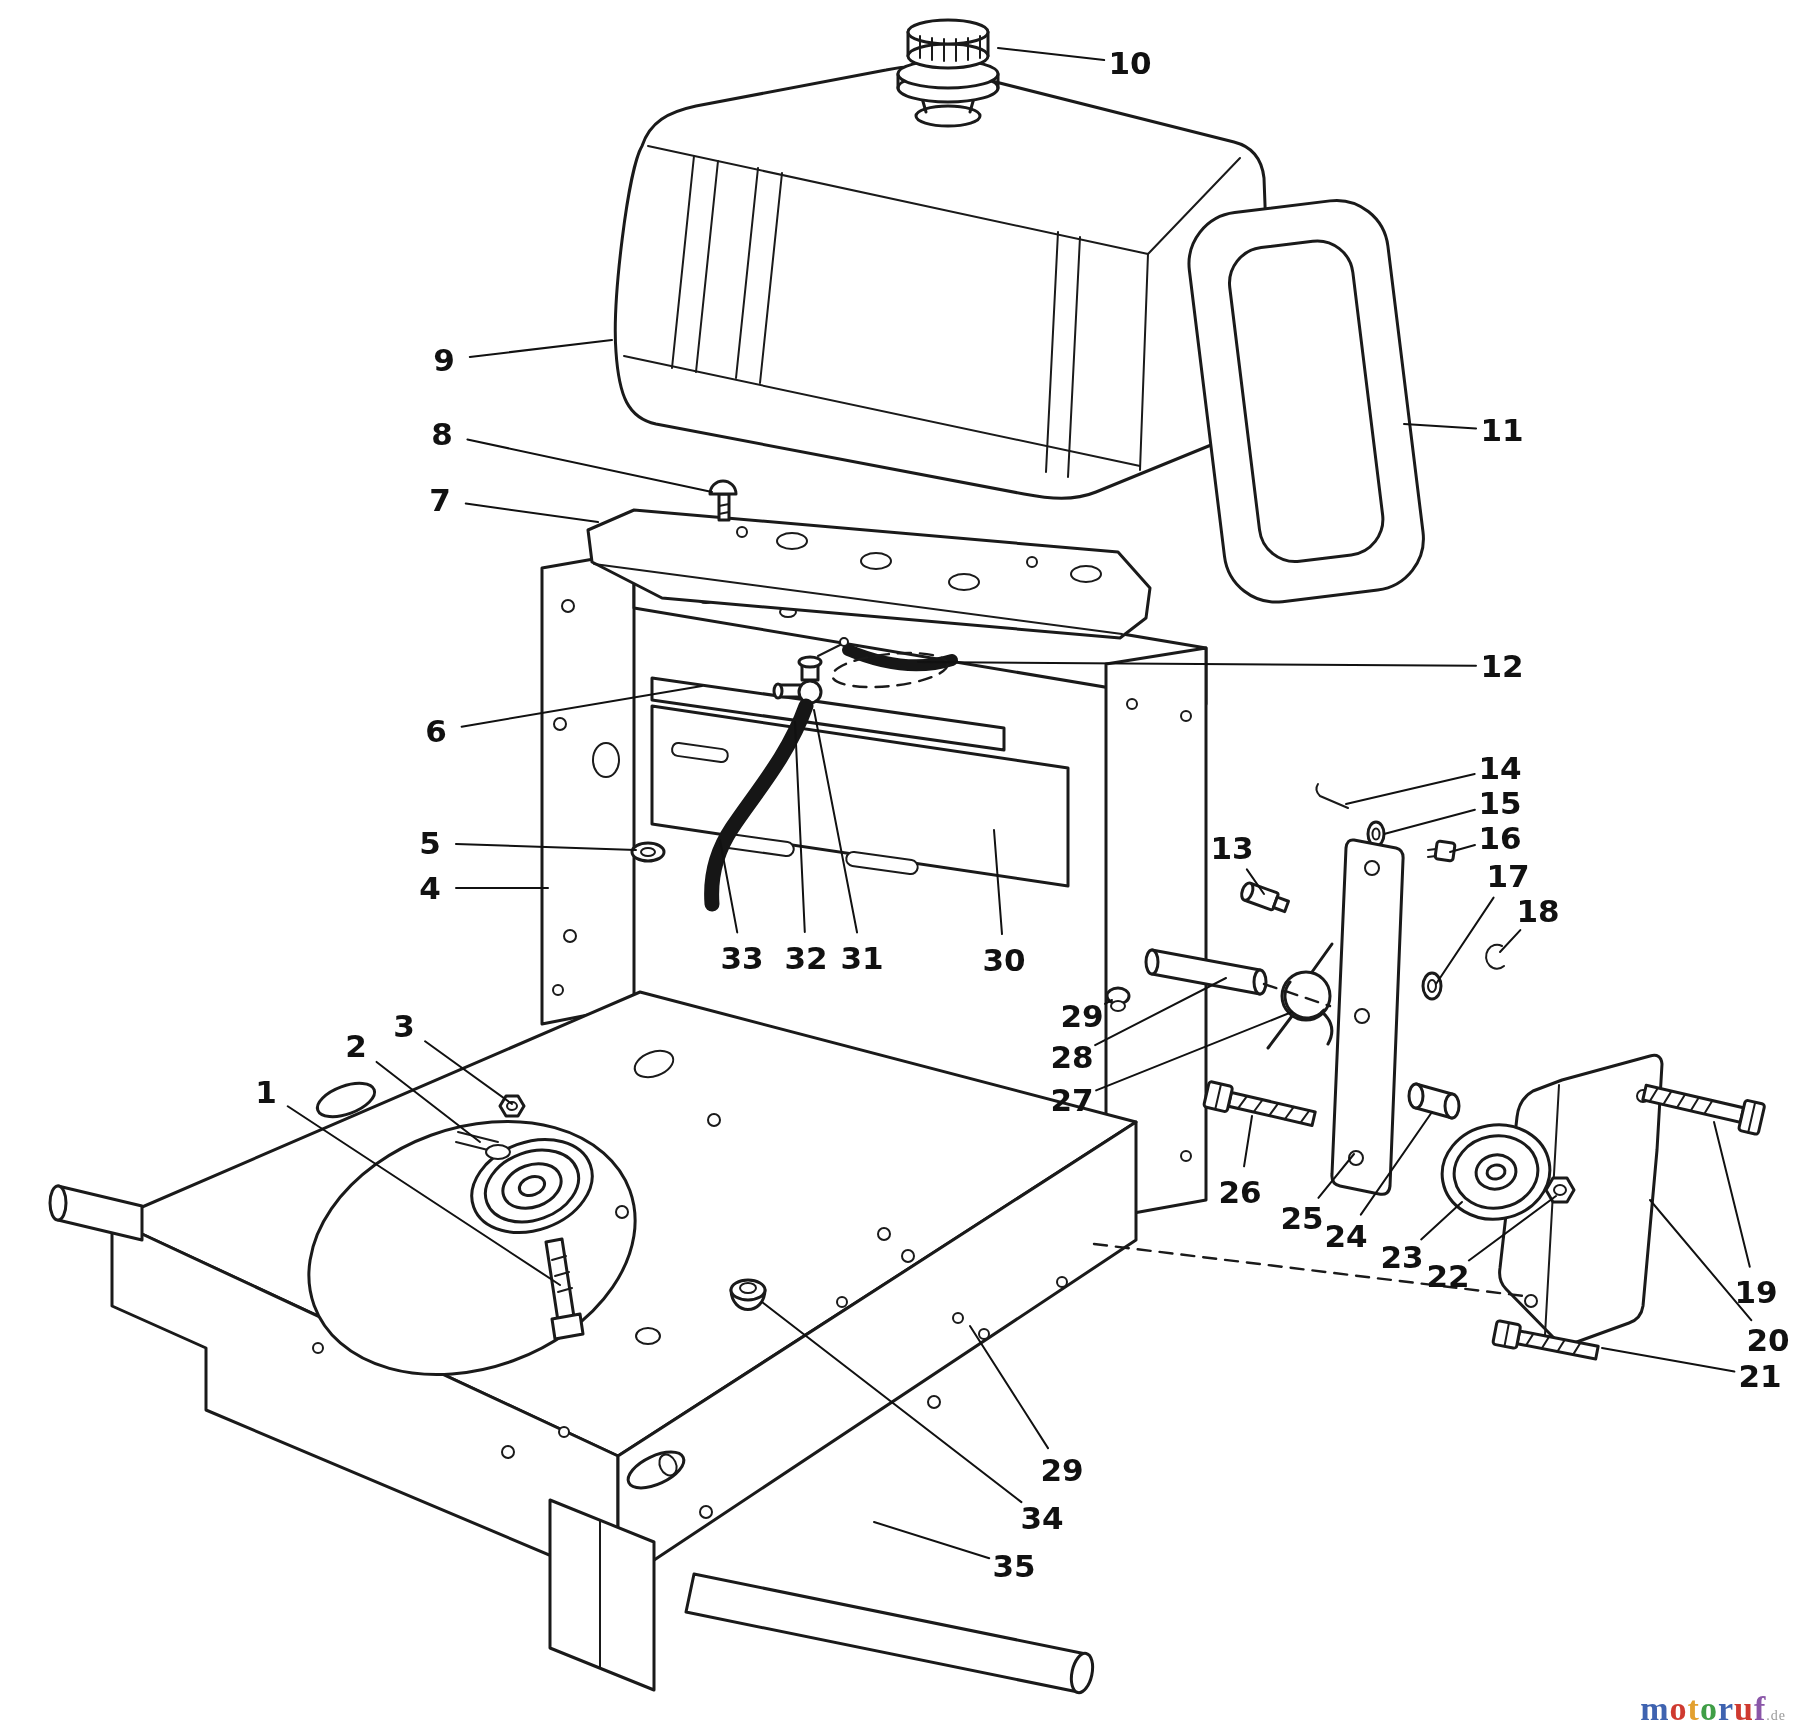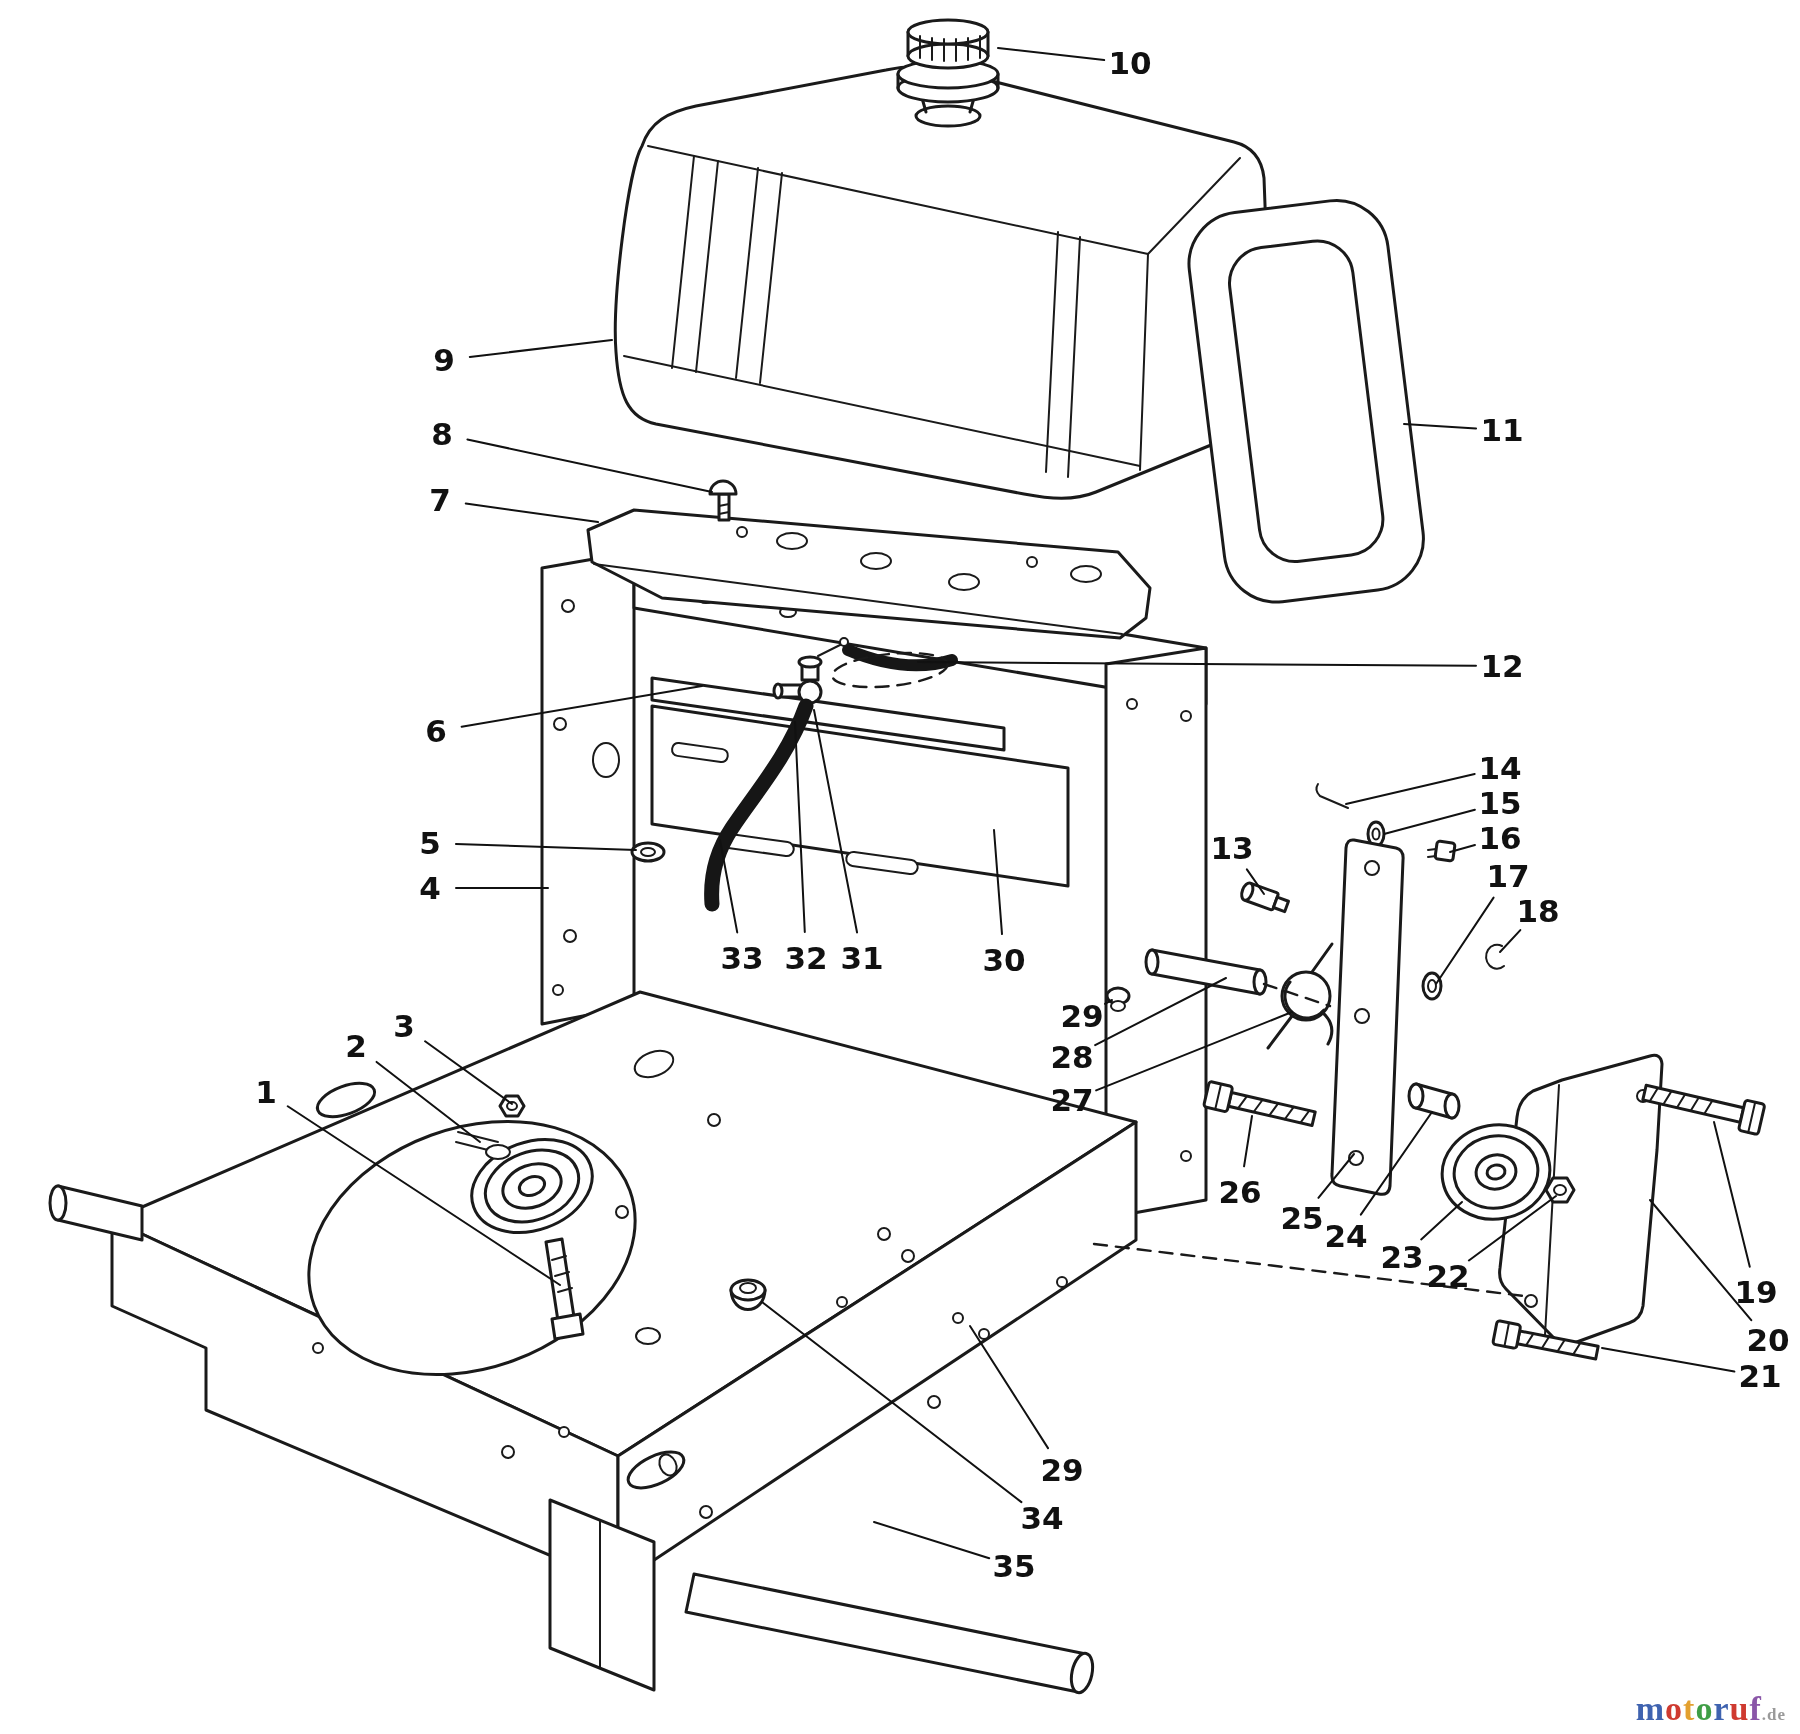--- a/index.html
+++ b/index.html
@@ -9,21 +9,21 @@
     stroke:#1a1a1a;stroke-width:3;fill:none;stroke-linejoin:round;stroke-linecap:round;}
   .f{fill:#ffffff;}
   .thin{stroke-width:2;}
   .hose{stroke:#161616;stroke-width:15;fill:none;}
   .hose2{stroke:#161616;stroke-width:12;fill:none;}
   .dash{stroke-dasharray:13 9;stroke-width:2.4;}
   .callout{font:700 31px "DejaVu Sans",sans-serif;fill:#111;stroke:none;text-anchor:middle;dominant-baseline:central;}
   .leader{stroke:#111;stroke-width:2;}
   .watermark{position:absolute;right:14px;bottom:8px;font-family:"Liberation Serif",serif;
     font-weight:700;font-size:34px;letter-spacing:1px;line-height:1;}
-  .watermark .wm-suffix{font-size:17px;color:#9a9a9a;font-weight:700;margin-top:40px;}
+  .watermark .wm-suffix{font-size:14px;color:#9a9a9a;font-weight:400;margin-top:40px;}
 </style>
 </head>
 <body>
 
 <div class="stage">
 <svg viewBox="0 0 1800 1734" xmlns="http://www.w3.org/2000/svg">
 
   <g>
     <path class="f" d="M 616,352 C 612,300 628,170 642,146 C 650,122 668,112 696,106 L 886,70
       C 912,64 934,66 956,72 L 1234,142 C 1254,147 1262,160 1264,178 L 1272,392

